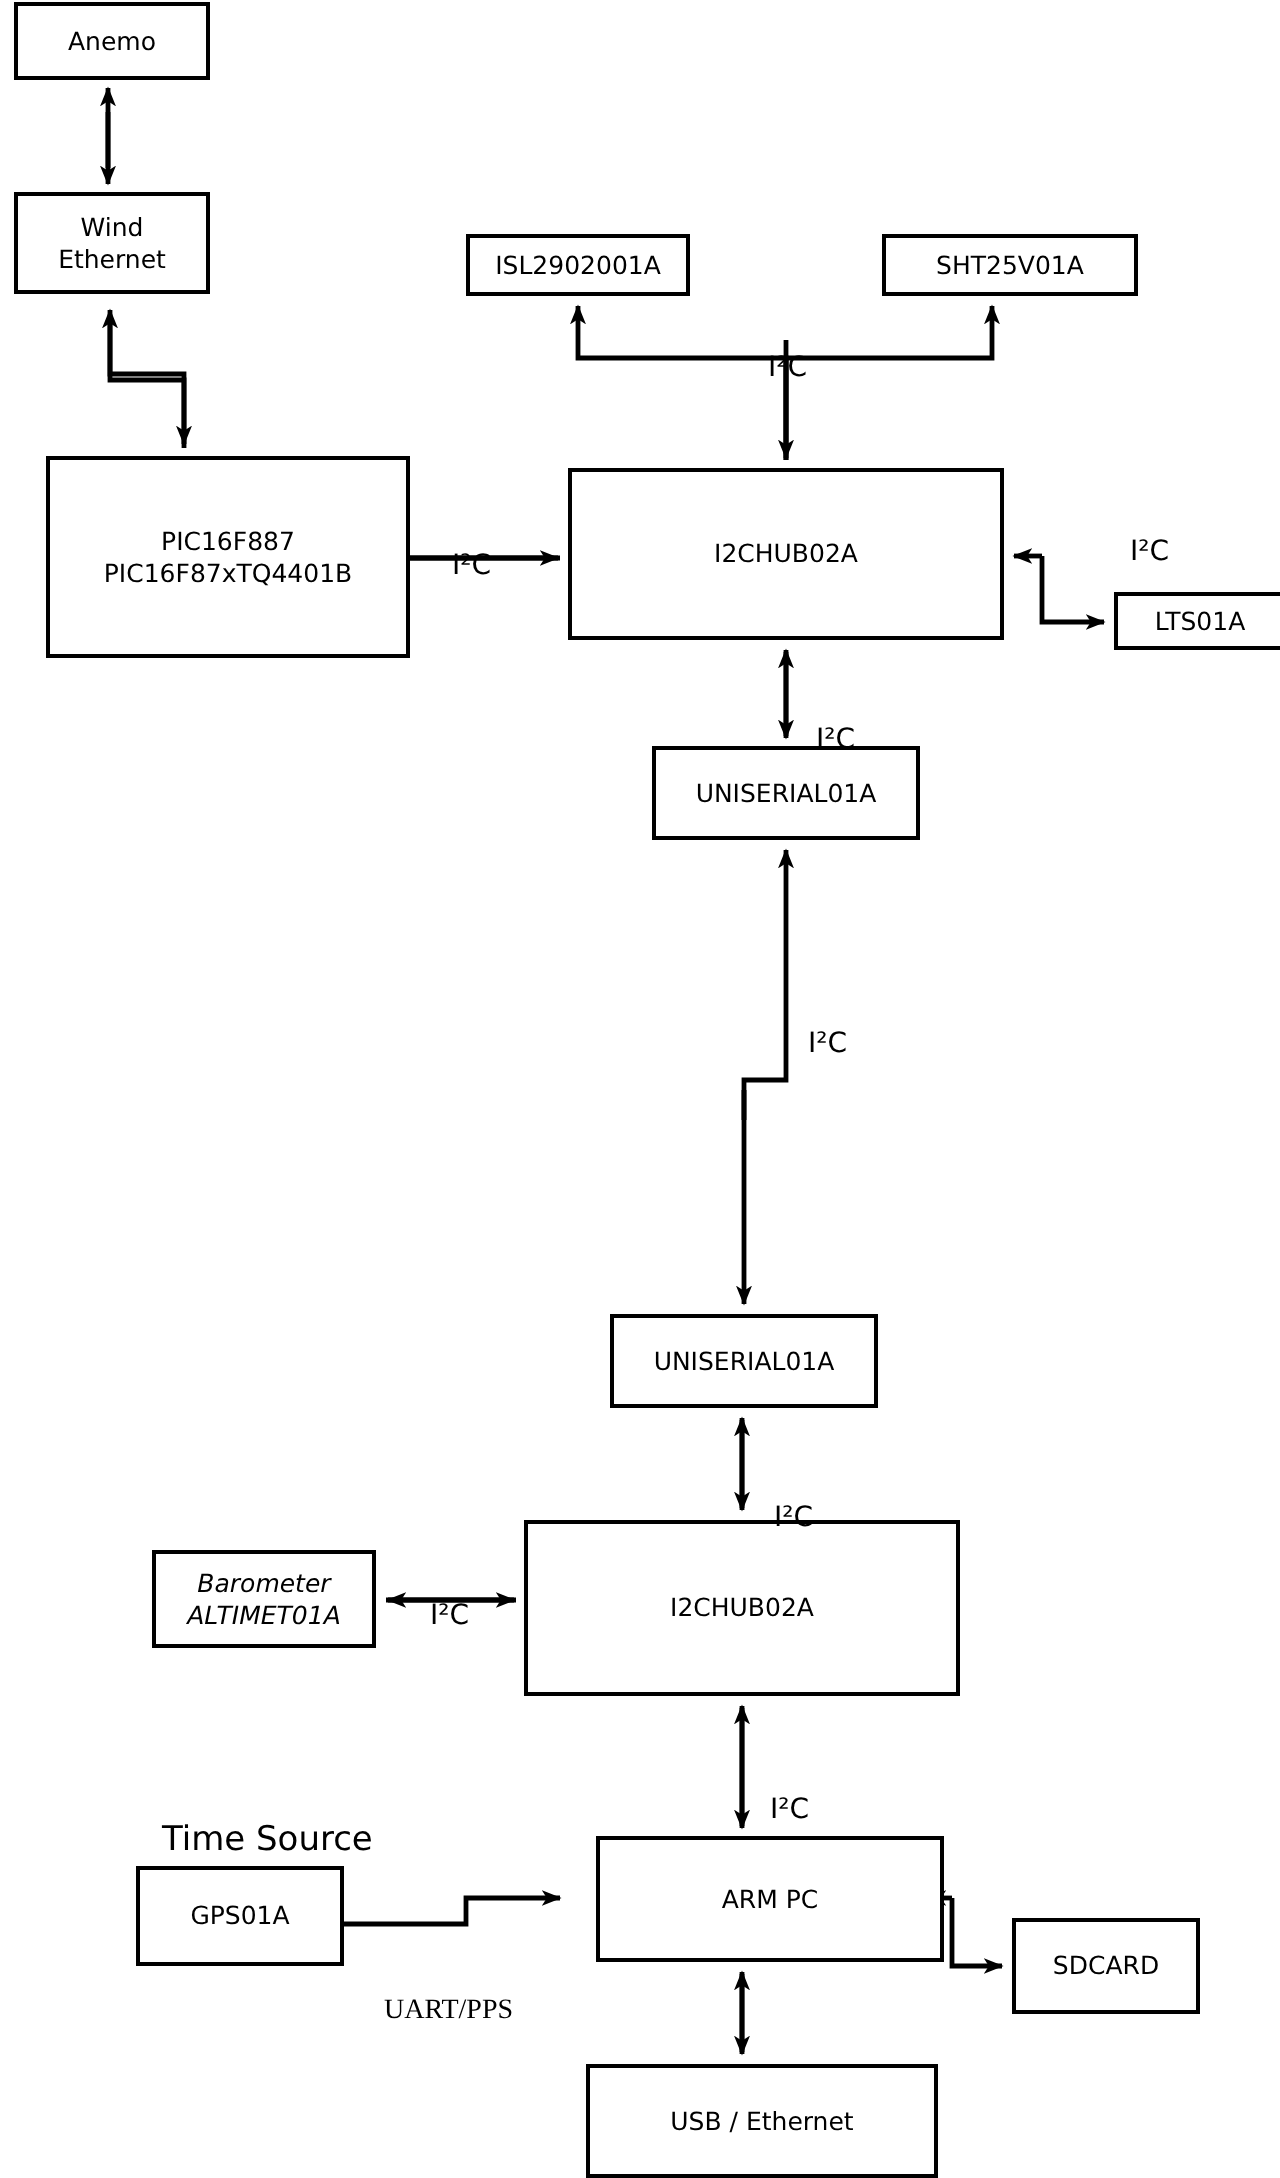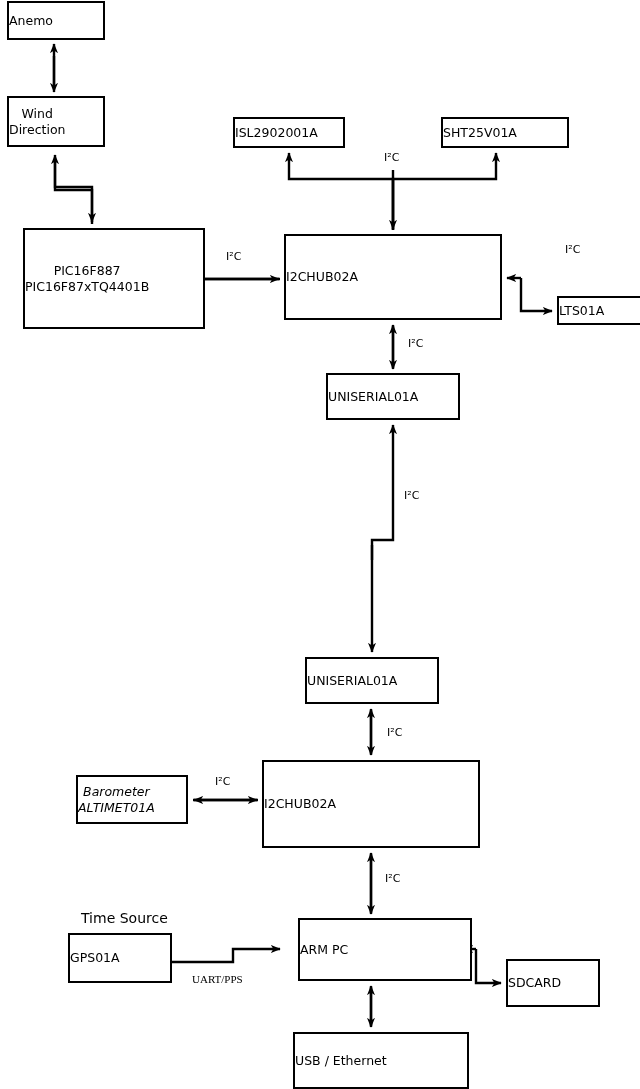--- a/index.html
+++ b/index.html
@@ -23,38 +23,39 @@
     height: 1089px;
     pointer-events: none;
   }
   .node {
     position: absolute;
     box-sizing: border-box;
     border: 2px solid #000000;
     background: #ffffff;
     display: flex;
     align-items: center;
-    justify-content: flex-start;
+    justify-content: center;
     text-align: center;
     font-size: 12.5px;
     color: #000000;
     line-height: 1.28;
     z-index: 2;
   }
   .node span { display: block; white-space: pre-line; }
   .edge-label {
     position: absolute;
-    font-size: 11px;
+    font-size: 14px;
     color: #000000;
     white-space: nowrap;
     z-index: 3;
+    margin-top: 25px;
   }
   .free-label {
     position: absolute;
-    font-size: 14px;
+    font-size: 17px;
     color: #000000;
     white-space: nowrap;
     z-index: 3;
   }
 </style>
 </head>
 <body>
 
 <div id="diagram-root">
 
@@ -106,21 +107,21 @@
       <line x1="371" y1="987" x2="371" y2="1027" marker-end="url(#arw)"></line>
       <line x1="371" y1="1026" x2="371" y2="986" marker-end="url(#arw)"></line>
     </g>
   </svg>
 
   <div class="node" style="left:7px;top:1px;width:98px;height:39px;">
     <span>Anemo</span>
   </div>
   <div class="node" style="left:7px;top:96px;width:98px;height:51px;">
     <span>Wind
-Direction</span>
+Ethernet</span>
   </div>
   <div class="node" style="left:3px;top:228px;width:182px;height:101px;margin-left:20px;">
     <span>PIC16F887
 PIC16F87xTQ4401B</span>
   </div>
   <div class="node" style="left:233px;top:117px;width:112px;height:31px;">
     <span>ISL2902001A</span>
   </div>
   <div class="node" style="left:441px;top:117px;width:128px;height:31px;">
     <span>SHT25V01A</span>

